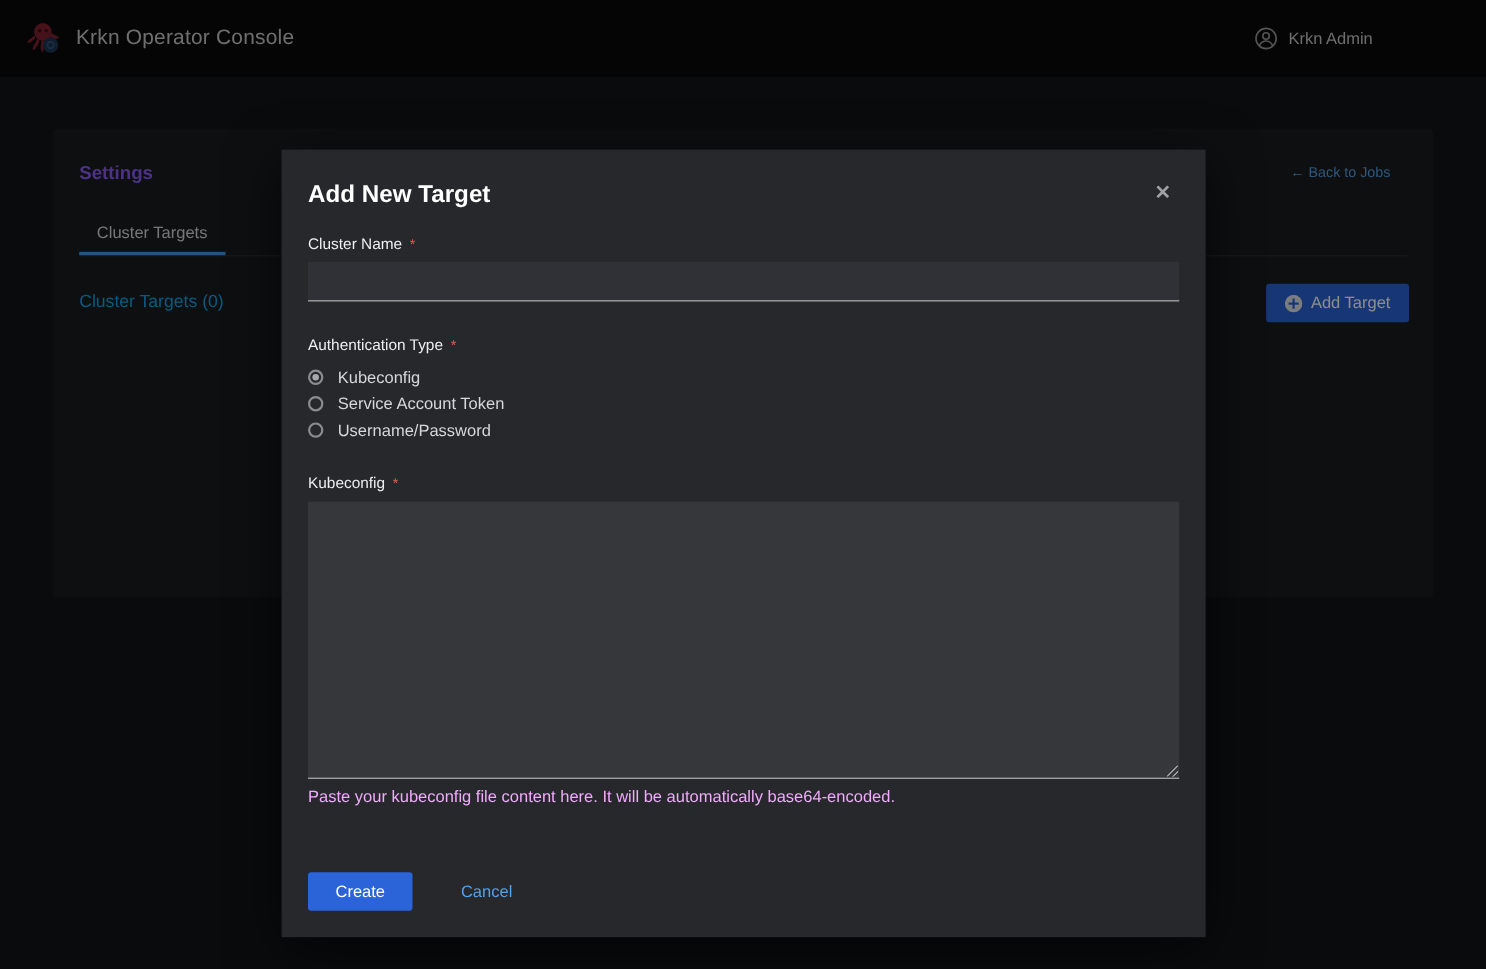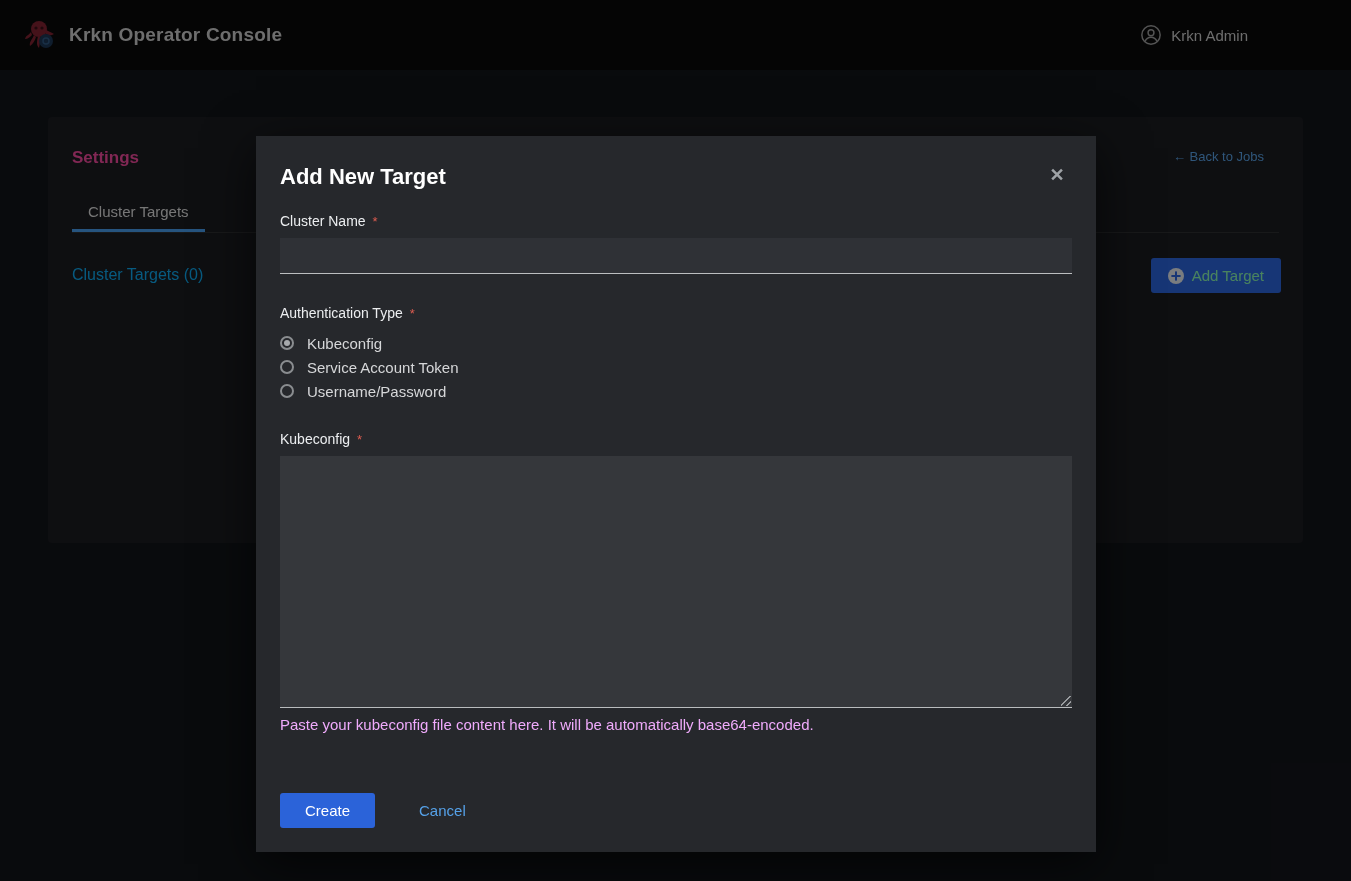--- a/index.html
+++ b/index.html
@@ -10,46 +10,46 @@
     position:relative;
   }
 
   
   .header {
     position:absolute; left:0; top:0; right:0; height:70px;
     background:#0a0a0a;
     display:flex; align-items:center; padding:0 24px;
   }
   .logo { width:34px; height:34px; margin-right:11px; flex:0 0 auto; }
-  .app-title { font-size:19px; font-weight:700; color:#c9c9c9; letter-spacing:.2px; }
+  .app-title { font-size:19px; font-weight:400; color:#c9c9c9; letter-spacing:.2px; }
   .user-chip {
     position:absolute; right:103px; top:0; height:70px;
     display:flex; align-items:center; gap:9px; cursor:pointer;
   }
   .user-icon { width:22px; height:22px; }
   .user-name { font-size:15px; color:#c6c6c6; }
 
   
   .card {
     position:absolute; left:48px; right:48px; top:117px; height:426px;
     background:#1a1c20; border-radius:4px;
   }
-  .settings-title { position:absolute; left:24px; top:31px; font-size:17px; font-weight:700; color:#ec4899; }
+  .settings-title { position:absolute; left:24px; top:31px; font-size:17px; font-weight:700; color:#8b5cf6; }
   .back-link { position:absolute; right:39px; top:32px; font-size:13px; color:#569de0; text-decoration:none; cursor:pointer; }
   .tabs {
     position:absolute; left:24px; right:24px; top:77px;
     display:flex; gap:36px; border-bottom:1px solid #2c2e31;
   }
   .tab { padding:9px 16px; font-size:15px; color:#a8a8a8; border-bottom:3px solid transparent; cursor:pointer; white-space:nowrap; }
   .tab.active { color:#d8d8d8; border-bottom-color:#459ae8; }
   .section-label { position:absolute; left:24px; top:149px; font-size:16px; color:#0ea5e9; }
   .add-target-btn {
     position:absolute; right:22px; top:141px; height:35px;
     background:#2b63d8; border:none; border-radius:3px;
-    color:#86efac; font-size:15px; font-family:inherit;
+    color:#ffffff; font-size:15px; font-family:inherit;
     display:flex; align-items:center; gap:8px; padding:0 17px; cursor:pointer;
   }
   .plus-circle { width:16px; height:16px; display:block; }
 
   
   .backdrop { position:absolute; inset:0; background:rgba(0,0,0,0.45); z-index:10; }
 
   
   .modal {
     position:absolute; left:256px; top:136px; width:840px; height:716px;

